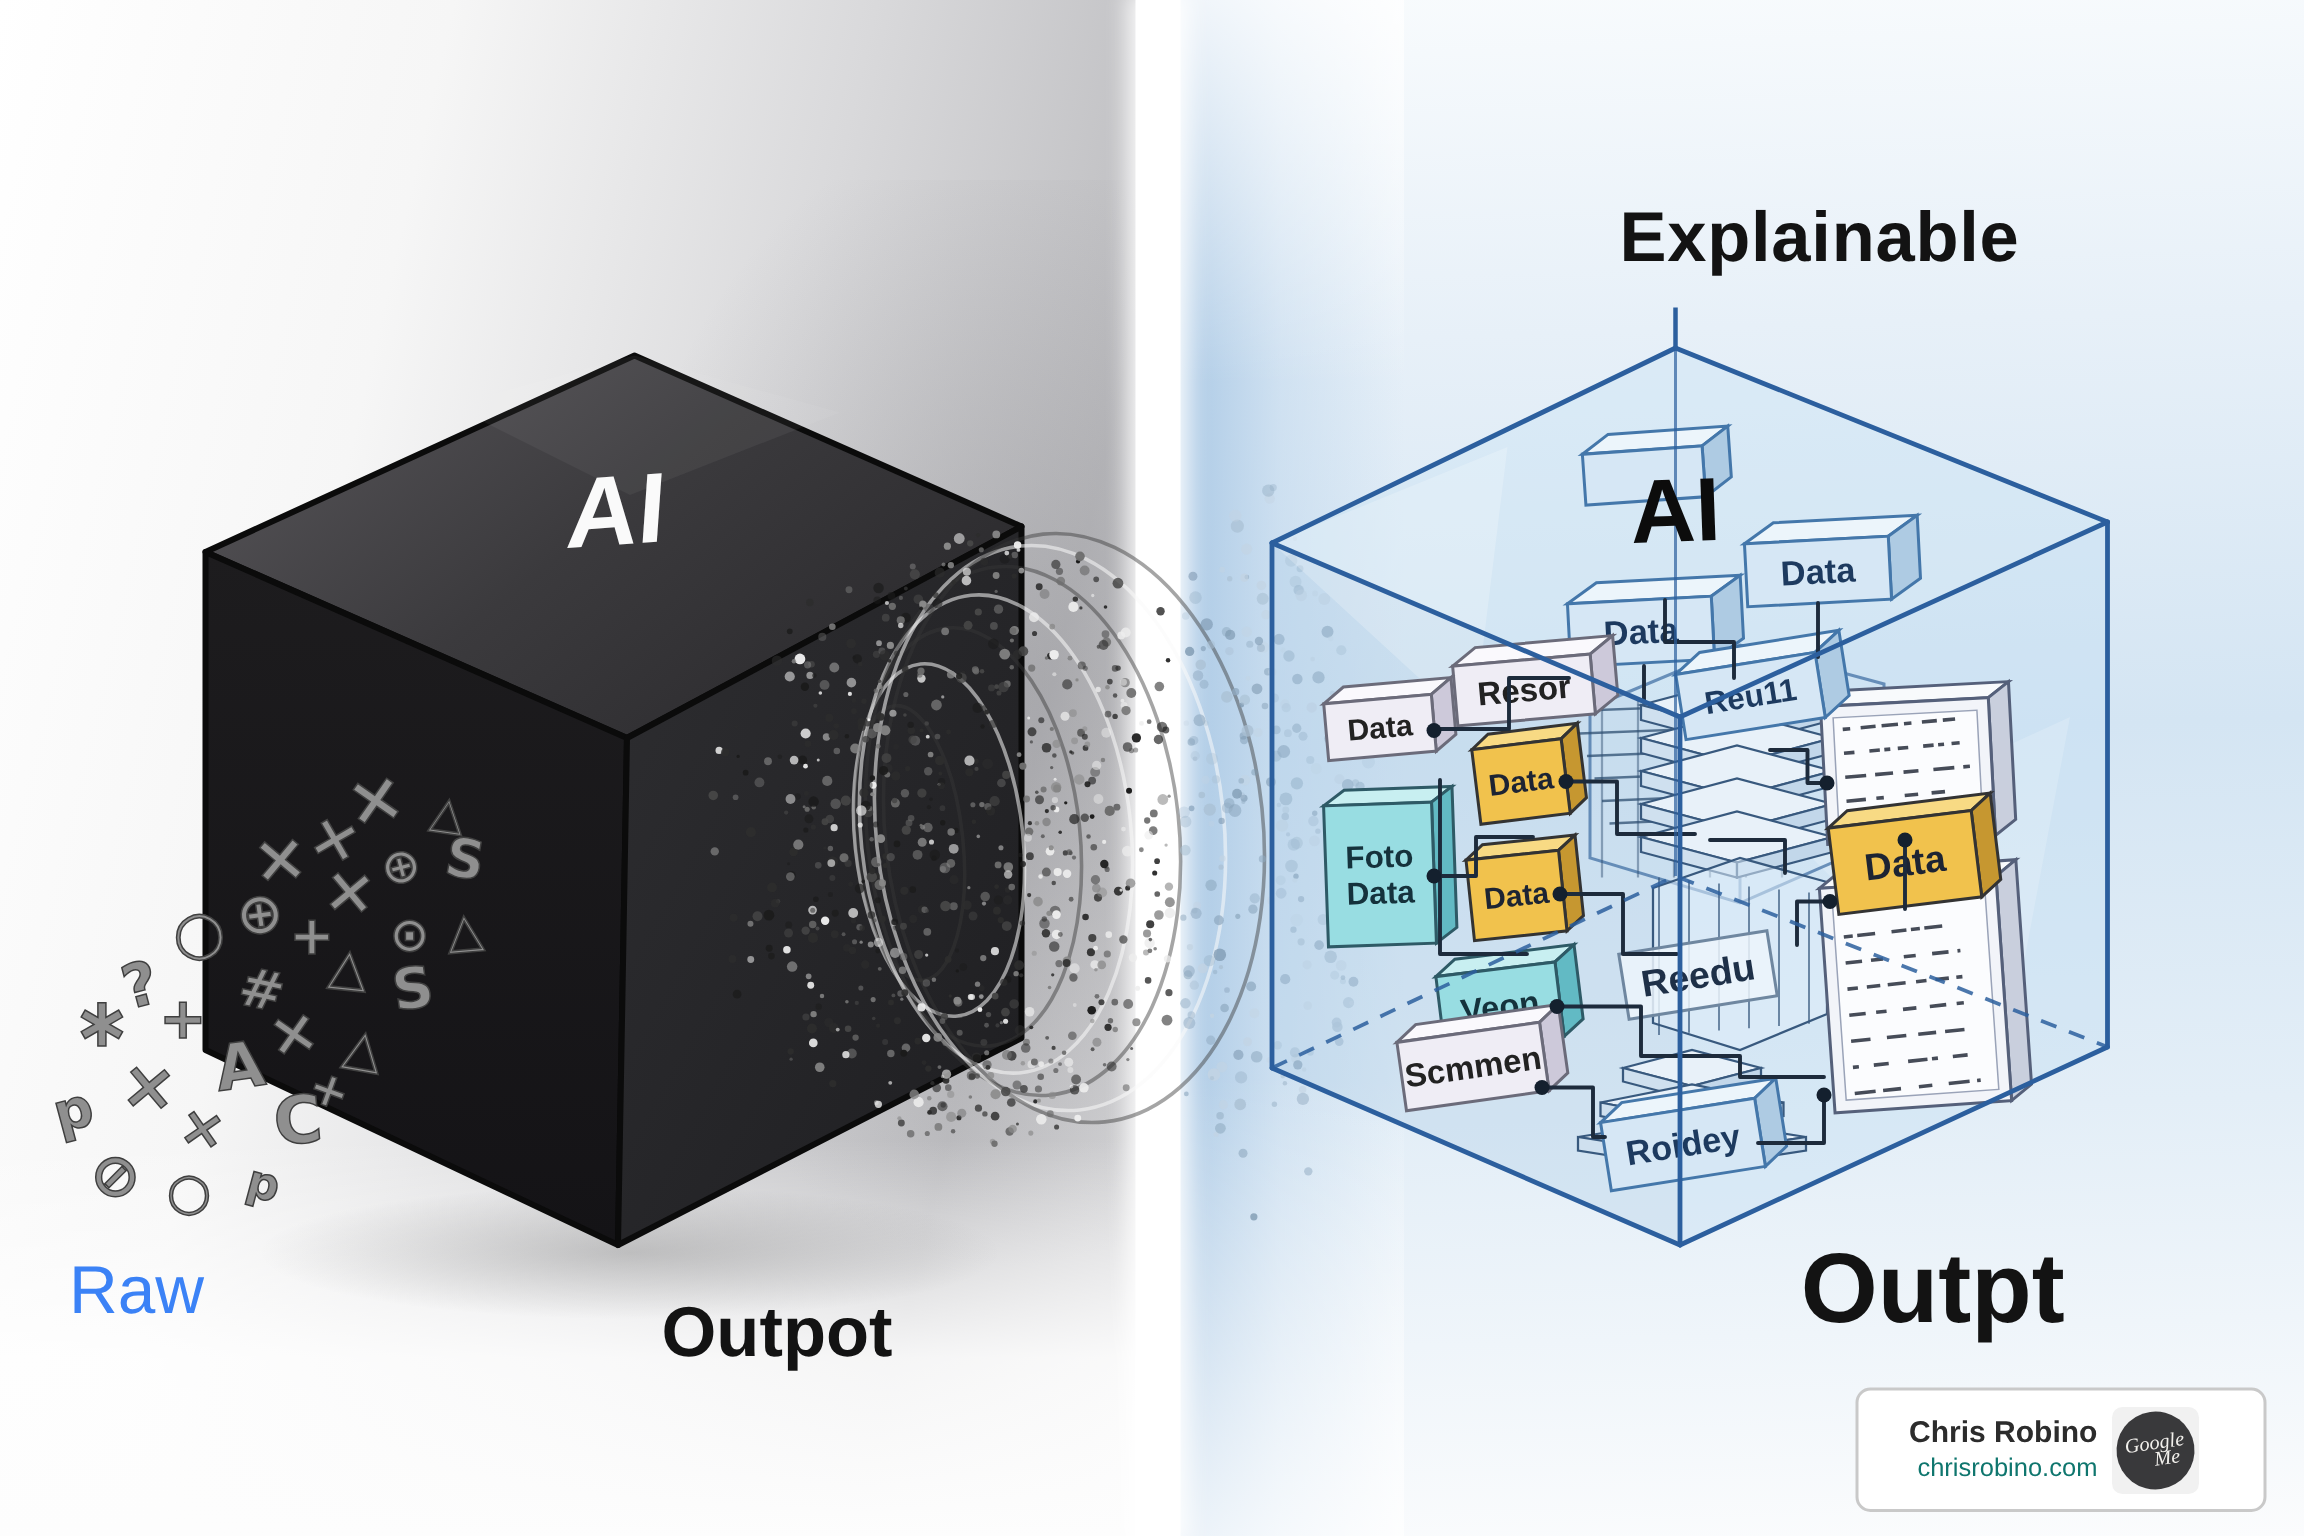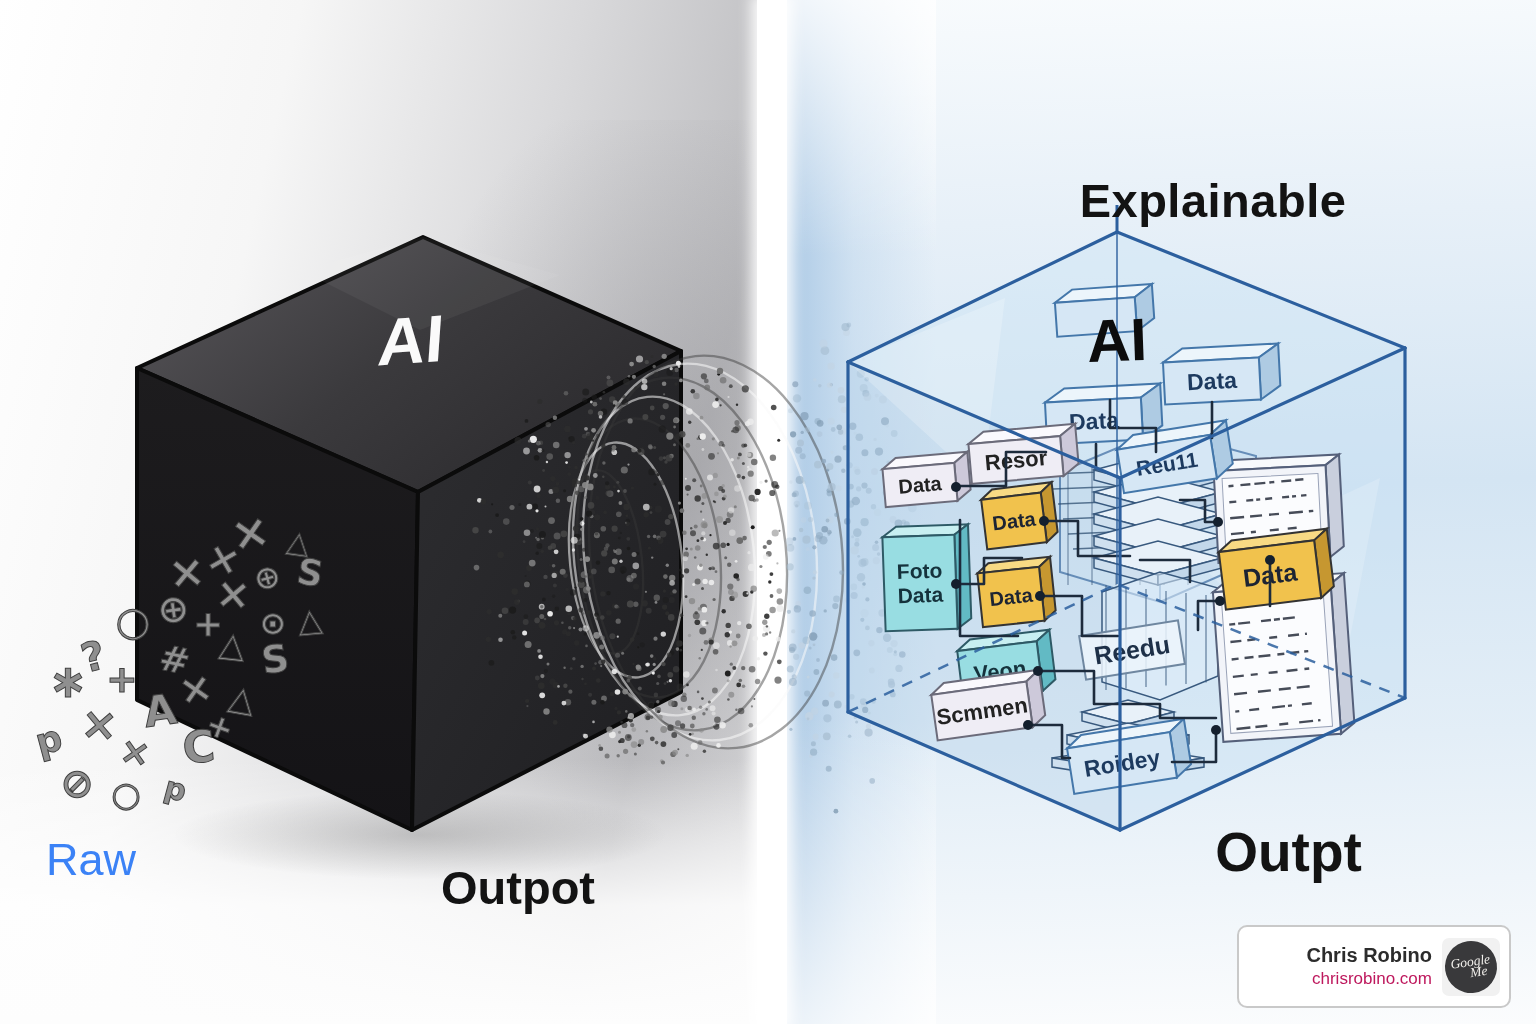--- a/index.html
+++ b/index.html
@@ -38,42 +38,42 @@
   }
   .cube-shadow{
     position:absolute;left:170px;top:790px;width:500px;height:90px;
     background:radial-gradient(ellipse at 50% 50%,rgba(40,40,40,.22),rgba(40,40,40,0) 70%);
   }
   
   #scene{position:absolute;left:0;top:0;}
   
   .ttl{position:absolute;font-weight:700;color:#131313;text-align:center;letter-spacing:.5px;}
   .title-left{left:122px;top:130px;width:410px;font-size:47px;}
-  .title-right{left:1008px;top:130px;width:410px;font-size:47px;margin-top:43px;}
+  .title-right{left:1008px;top:130px;width:410px;font-size:47px;}
   .ai-left{
     position:absolute;left:336px;top:302px;width:150px;text-align:center;
     font-size:66px;font-weight:700;color:#fafafa;
     transform:rotate(-4deg) skewX(-8deg);
   }
   .ai-right{
     position:absolute;left:1037px;top:306px;width:160px;text-align:center;
     font-size:60px;font-weight:700;color:#0c0c0c;transform:rotate(-2deg);
   }
   .raw-label{position:absolute;left:46px;top:834px;font-size:45px;font-weight:400;color:#3b82f6;}
   .outpot-label{position:absolute;left:441px;top:860px;width:280px;text-align:left;font-size:47px;font-weight:700;color:#131313;}
-  .outpt-label{position:absolute;left:1156px;top:820px;width:265px;text-align:center;font-size:55px;font-weight:700;color:#131313;}
+  .outpt-label{position:absolute;left:1156px;top:820px;width:265px;text-align:center;font-size:66px;font-weight:700;color:#131313;}
   
   .credit{
     position:absolute;left:1237px;top:925px;width:274px;height:83px;
     background:#ffffff;border:2px solid #c9c9c9;border-radius:10px;
-    display:flex;align-items:center;justify-content:flex-end;box-sizing:border-box;padding:0 9px 0 0;
+    display:flex;align-items:center;justify-content:center;box-sizing:border-box;padding:0 9px 0 0;
   }
   .credit-text{text-align:right;margin-right:10px;line-height:1.25;}
   .credit-name{font-size:20px;font-weight:700;color:#2c2c2c;}
-  .credit-url{font-size:17px;color:#be185d;}
+  .credit-url{font-size:17px;color:#0f766e;}
   .credit-logo{
     width:58px;height:58px;border-radius:7px;background:#f1f1f1;
     display:flex;align-items:center;justify-content:center;flex:0 0 auto;
   }
   .credit-logo-circle{
     width:52px;height:52px;border-radius:50%;background:#39393b;
     display:flex;flex-direction:column;align-items:center;justify-content:center;
     color:#f2f0ec;font-family:"Liberation Serif",serif;font-style:italic;
     font-size:13.5px;line-height:.85;transform:rotate(-8deg);
   }

